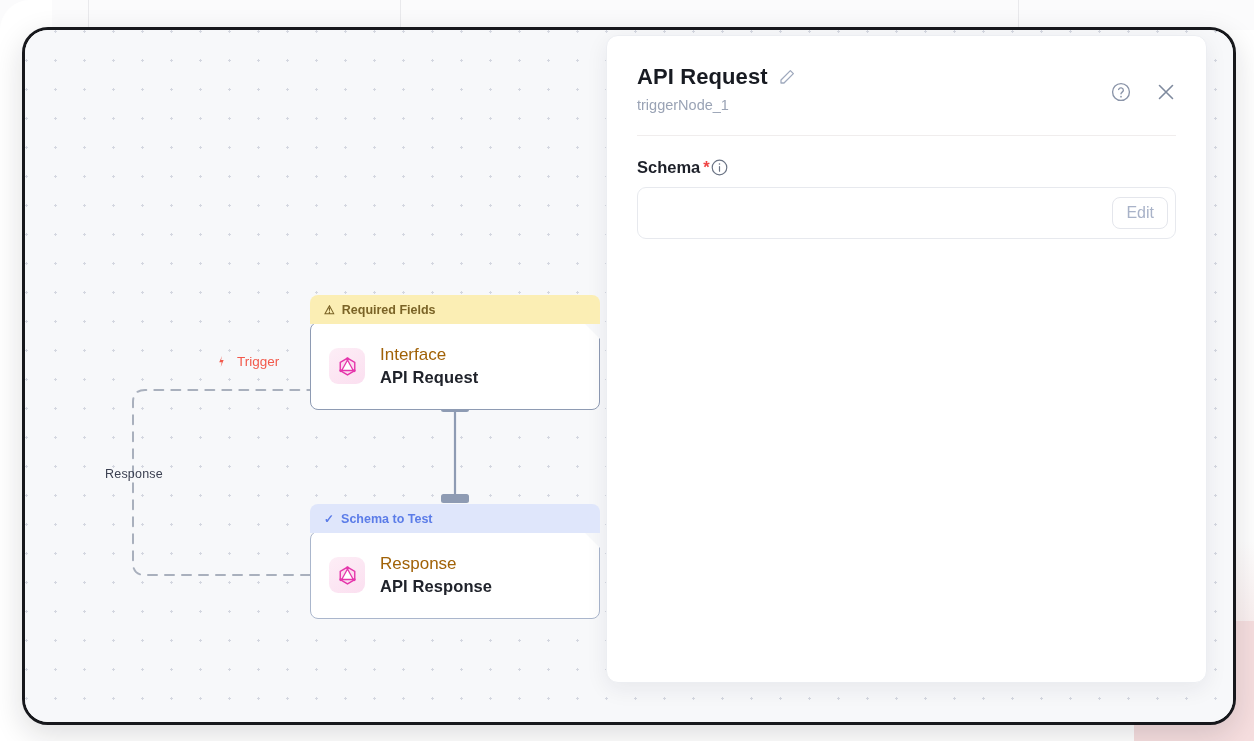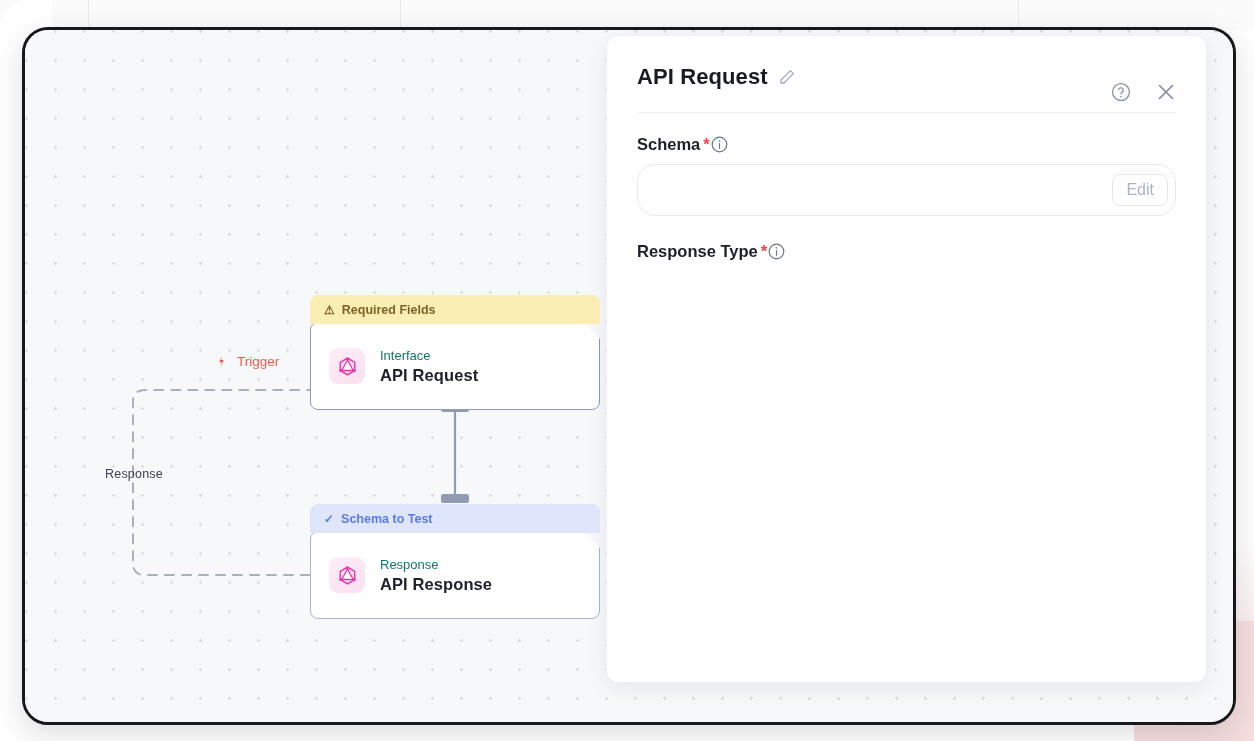--- a/index.html
+++ b/index.html
@@ -98,21 +98,21 @@
     clip-path: polygon(0 0, calc(100% - 17px) 0, 100% 17px, 100% 100%, 0 100%);
   }
   .node-body.ready { border-color: #aab6cc; }
 
   .node-icon {
     width: 36px; height: 36px; border-radius: 9px; flex: none;
     background: linear-gradient(145deg,#fdeef6 0%,#fbdff0 100%);
     display: flex; align-items: center; justify-content: center;
   }
   .node-meta { display: flex; flex-direction: column; gap: 3px; }
-  .node-kind { font-size: 13px; color: #0f766e; }
+  .node-kind { font-size: 17px; color: #a16207; }
   .node-title { font-size: 16.5px; font-weight: 700; color: #20232b; letter-spacing: .1px; }
 
   #node-request  { left: 285px; top: 265px; }
   #node-response { left: 285px; top: 474px; }
 
   
   .panel {
     position: absolute; left: 581px; top: 5px;
     width: 601px; height: 648px;
     background: #ffffff;
@@ -138,21 +138,21 @@
   .panel-body { padding: 22px 30px 0 30px; }
   .field { margin-bottom: 26px; }
   .field-label-row {
     display: flex; align-items: center; 
     margin-bottom: 10px;
   }
   .field-label { font-size: 16.5px; font-weight: 700; color: #1d2029; }
   .req { color: #ef4444; font-weight: 700; margin-left: 3px; }
 
   .schema-input {
-    height: 52px; border: 1px solid #e7e9ee; border-radius: 18px;
+    height: 52px; border: 1px solid #e7e9ee; border-radius: 9px;
     background: #fff; display: flex; align-items: center;
     justify-content: flex-end; padding: 0 7px;
   }
   .edit-btn {
     border: 1px solid #e4e6ec; border-radius: 8px;
     background: #fff; color: #a8b2c8;
     font-size: 16px; font-family: inherit;
     padding: 6px 13px; cursor: pointer;
   }
   .select-input {
@@ -244,20 +244,21 @@
 
     <div class="panel">
 
       <div class="panel-head">
         <div class="panel-title-row">
           <span class="panel-title">API Request</span>
           <svg class="pencil-btn" viewBox="0 0 24 24" fill="none" stroke="#9fa9bd" stroke-width="1.7" stroke-linecap="round" stroke-linejoin="round">
             <path d="M16.5 3.5 l4 4 L8 20 H4 v-4 Z"></path>
           </svg>
         </div>
+        <div class="panel-sub">triggerNode_1</div>
 
         <div class="panel-actions">
           <svg class="icon-btn" width="22" height="22" viewBox="0 0 24 24" fill="none" stroke="#8b95a9" stroke-width="1.5" stroke-linecap="round">
             <circle cx="12" cy="12" r="9.2"></circle>
             <path d="M9.4 9.2 a2.7 2.7 0 0 1 5.2 .9 c0 1.9-2.6 2.1-2.6 3.9"></path>
             <circle cx="12" cy="17.1" r=".95" fill="#8b95a9" stroke="none"></circle>
           </svg>
           <svg class="icon-btn" width="24" height="24" viewBox="0 0 24 24" fill="none" stroke="#7f8a9e" stroke-width="1.6" stroke-linecap="round">
             <path d="M5.5 5.5 L18.5 18.5 M18.5 5.5 L5.5 18.5"></path>
           </svg>
@@ -278,29 +279,19 @@
               <path d="M12 11 v5.6"></path>
               <circle cx="12" cy="7.6" r="1" fill="#6b7485" stroke="none"></circle>
             </svg>
           </div>
           <div class="schema-input">
             <button class="edit-btn">Edit</button>
           </div>
         </div>
 
         <div class="field">
-          <div class="field-label-row">
-            <span class="field-label">
-              <span>Response Type</span><span class="req">*</span>
-            </span>
-            <svg width="19" height="19" viewBox="0 0 24 24" fill="none" stroke="#6b7485" stroke-width="1.5" stroke-linecap="round">
-              <circle cx="12" cy="12" r="9.2"></circle>
-              <path d="M12 11 v5.6"></path>
-              <circle cx="12" cy="7.6" r="1" fill="#6b7485" stroke="none"></circle>
-            </svg>
-          </div>
         </div>
 
       </div>
     </div>
 
   </div>
 </div>
 
 </body></html>

